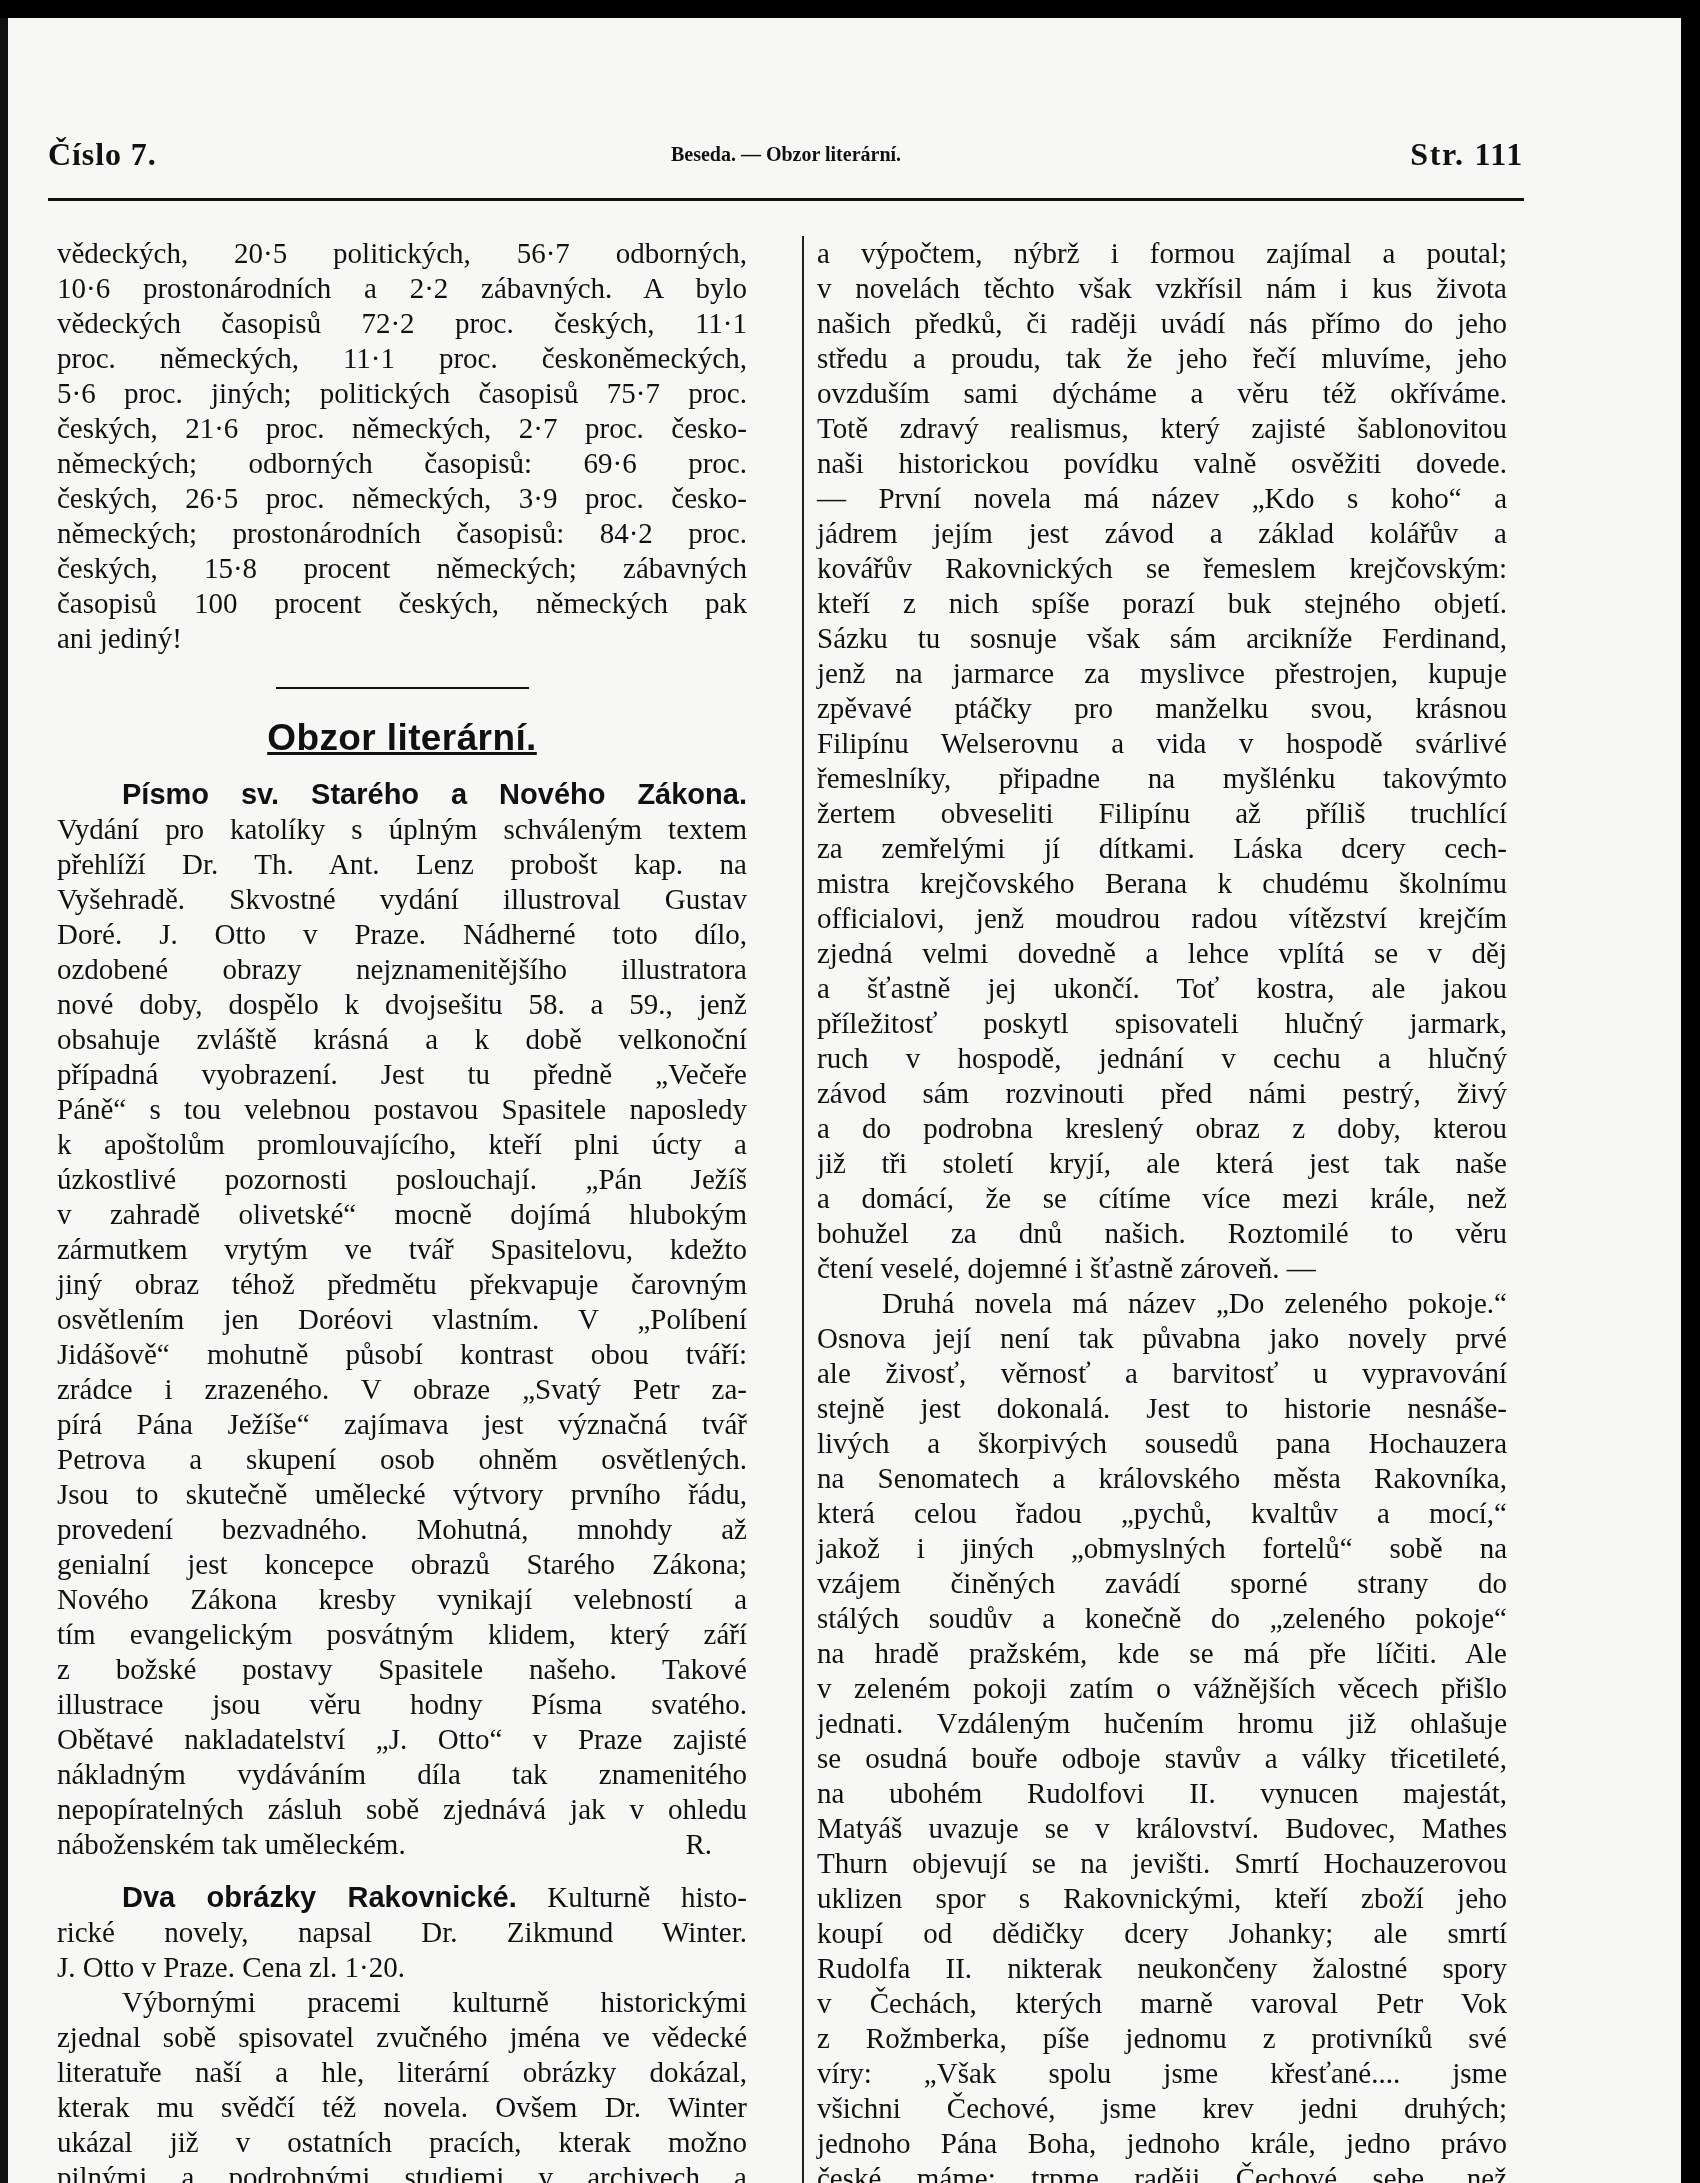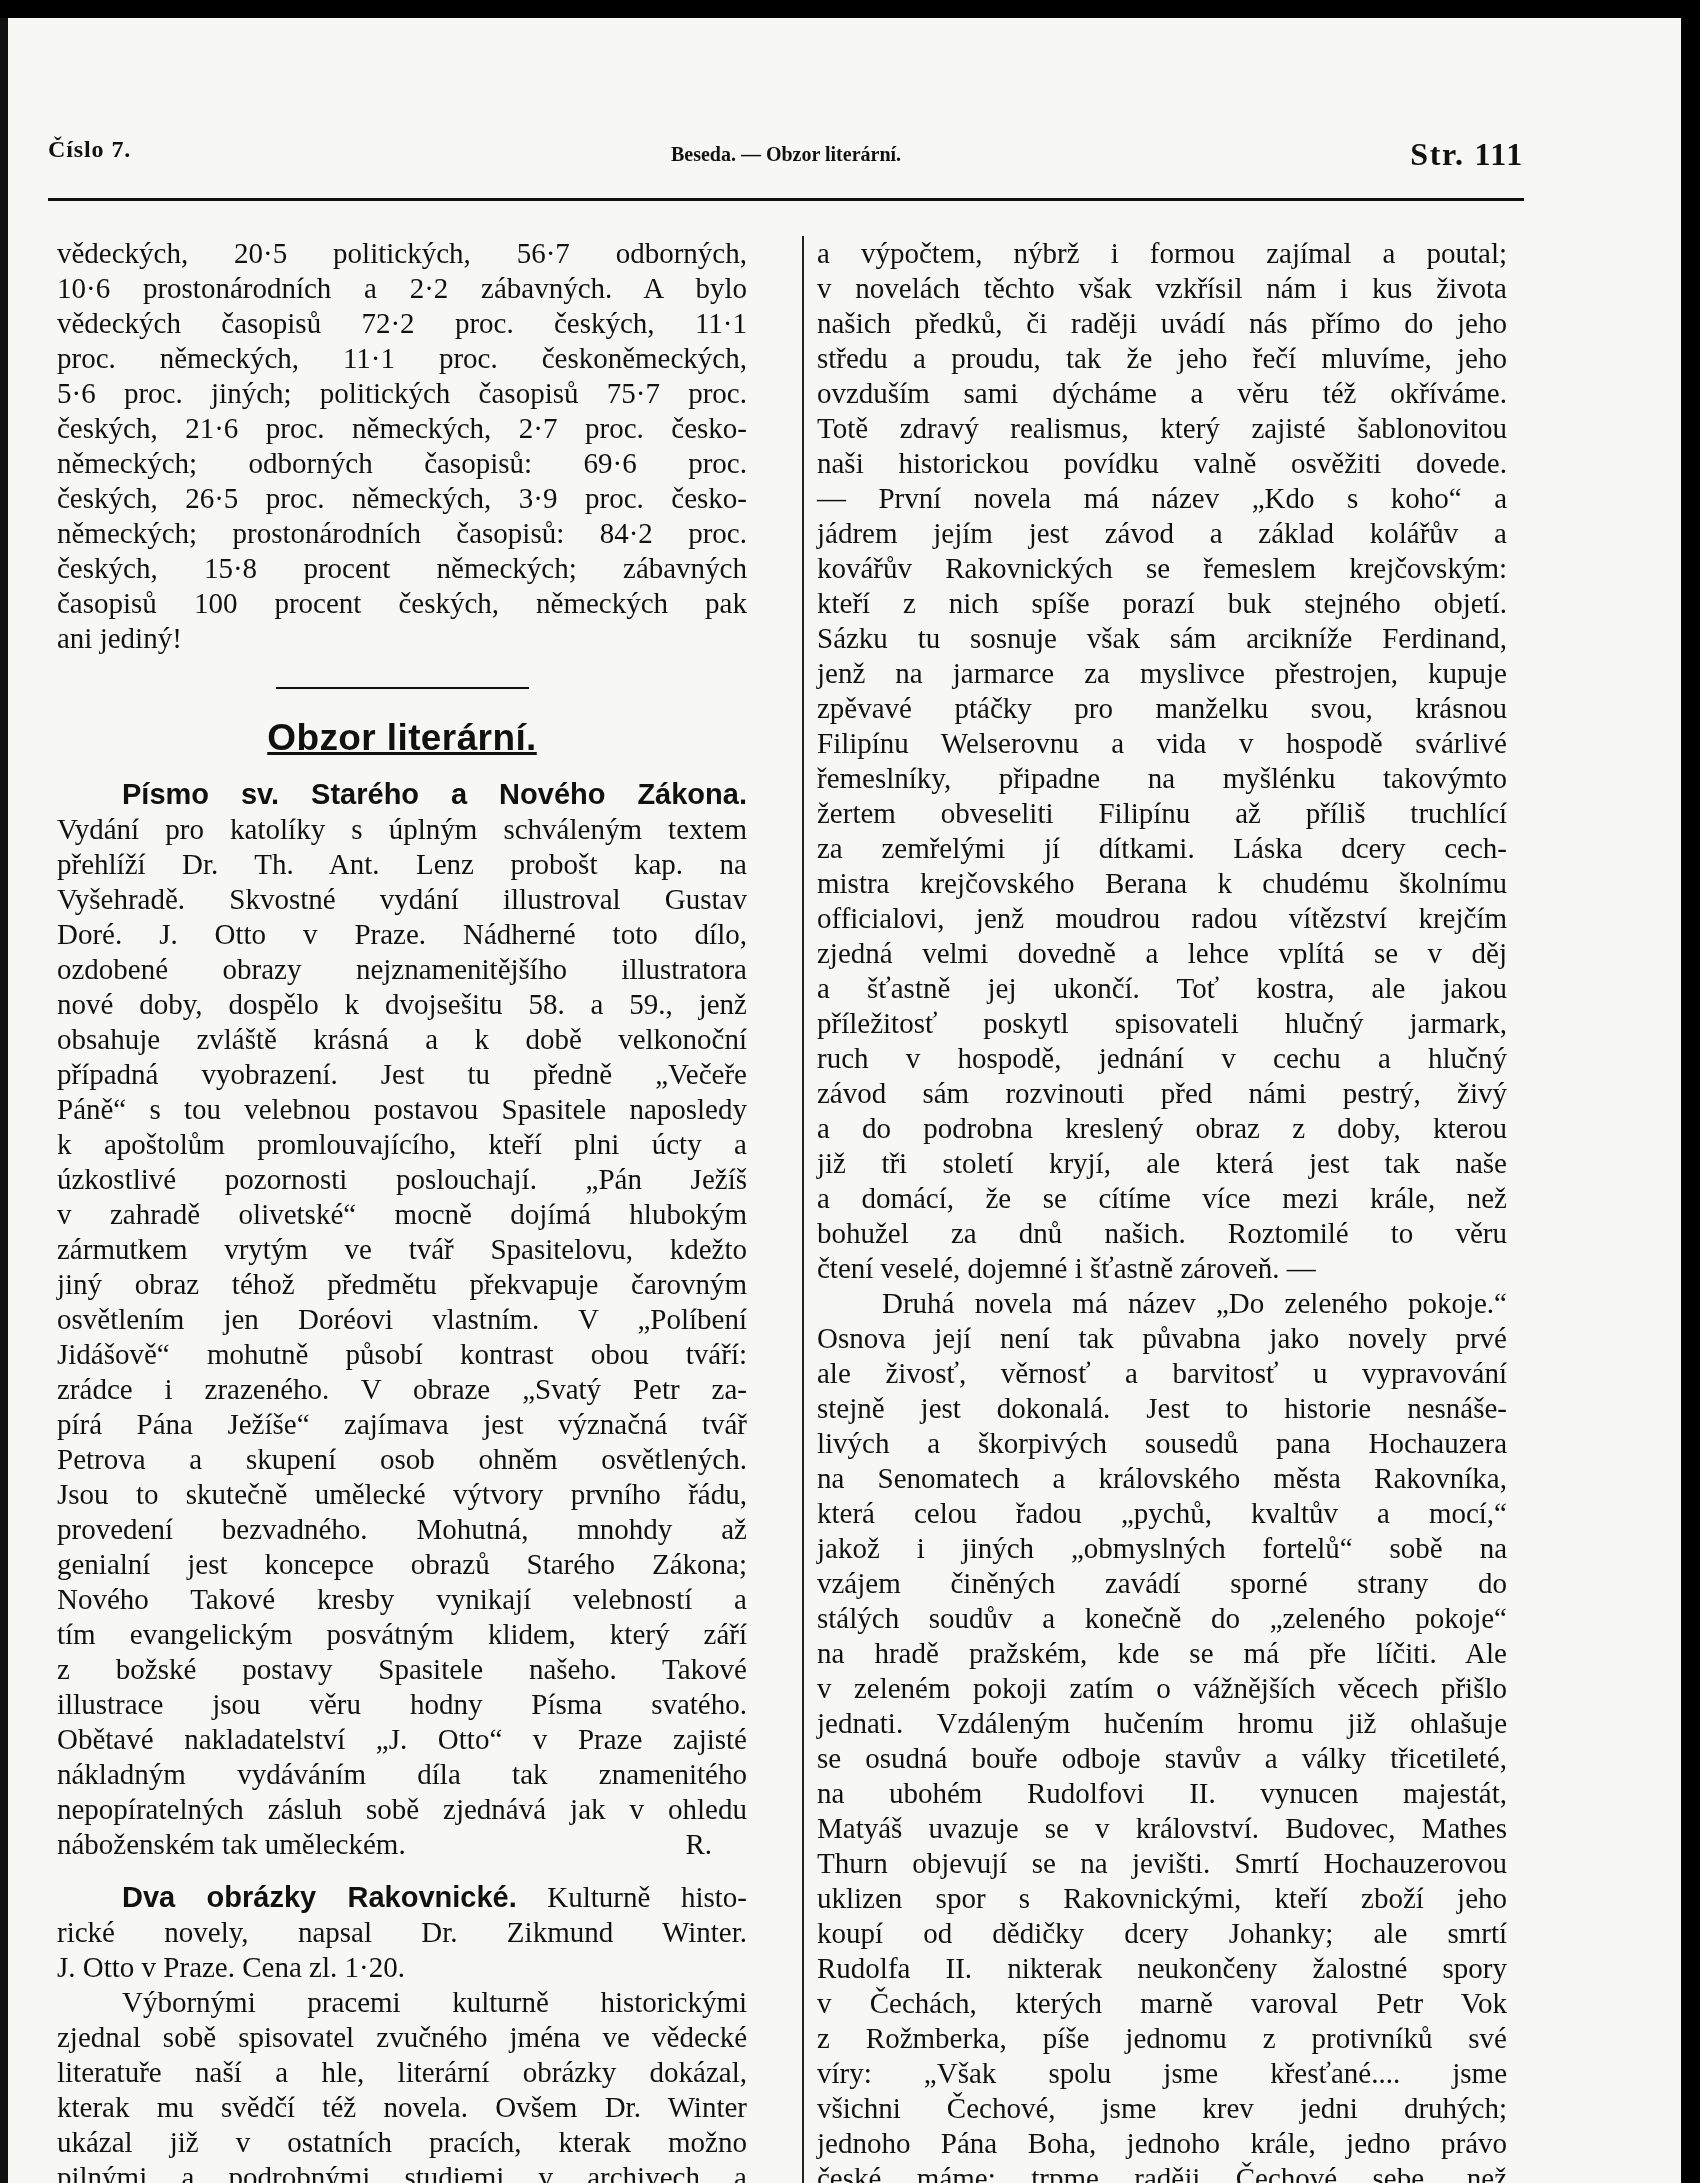--- a/index.html
+++ b/index.html
@@ -20,21 +20,21 @@
   .left-edge {
     position: absolute; left: 0; top: 0; width: 7.9px; height: 100%;
     background: #111;
   }
   .header {
     position: absolute;
     left: 48px; right: 157px; top: 118px;
     height: 52px;
     font-family: "Liberation Serif", serif;
   }
-  .hdr-left { position: absolute; left: 0; top: 0; font-size: 24px; font-weight: bold; letter-spacing: 0.9px; }
+  .hdr-left { position: absolute; left: 0; top: 0; font-size: 32px; font-weight: bold; letter-spacing: 0.9px; }
   .hdr-center { position: absolute; left: 0; right: 0; top: 7.9px; text-align: center; font-size: 20px; font-weight: bold; }
   .hdr-right { position: absolute; right: 0; top: 0; font-size: 32px; font-weight: bold; letter-spacing: 1.7px; }
   .hdr-rule {
     position: absolute; left: 48px; width: 1476px; top: 180px; height: 3.5px; background: #111;
   }
   .col {
     position: absolute;
     top: 218px;
     width: 690px;
     font-size: 29px;
@@ -112,21 +112,21 @@
           <span class="line">zármutkem vrytým ve tvář Spasitelovu, kdežto</span>
           <span class="line">jiný obraz téhož předmětu překvapuje čarovným</span>
           <span class="line">osvětlením jen Doréovi vlastním. V „Políbení</span>
           <span class="line">Jidášově“ mohutně působí kontrast obou tváří:</span>
           <span class="line">zrádce i zrazeného. V obraze „Svatý Petr za-</span>
           <span class="line">pírá Pána Ježíše“ zajímava jest význačná tvář</span>
           <span class="line">Petrova a skupení osob ohněm osvětlených.</span>
           <span class="line">Jsou to skutečně umělecké výtvory prvního řádu,</span>
           <span class="line">provedení bezvadného. Mohutná, mnohdy až</span>
           <span class="line">genialní jest koncepce obrazů Starého Zákona;</span>
-          <span class="line">Nového Takové kresby vynikají velebností a</span>
+          <span class="line">Nového Zákona kresby vynikají velebností a</span>
           <span class="line">tím evangelickým posvátným klidem, který září</span>
           <span class="line">z božské postavy Spasitele našeho. Takové</span>
           <span class="line">illustrace jsou věru hodny Písma svatého.</span>
           <span class="line">Obětavé nakladatelství „J. Otto“ v Praze zajisté</span>
           <span class="line">nákladným vydáváním díla tak znamenitého</span>
           <span class="line">nepopíratelných zásluh sobě zjednává jak v ohledu</span>
         </div>
       <div class="sig-row">
         <span>náboženském tak uměleckém.</span>
         <span>R.</span>

